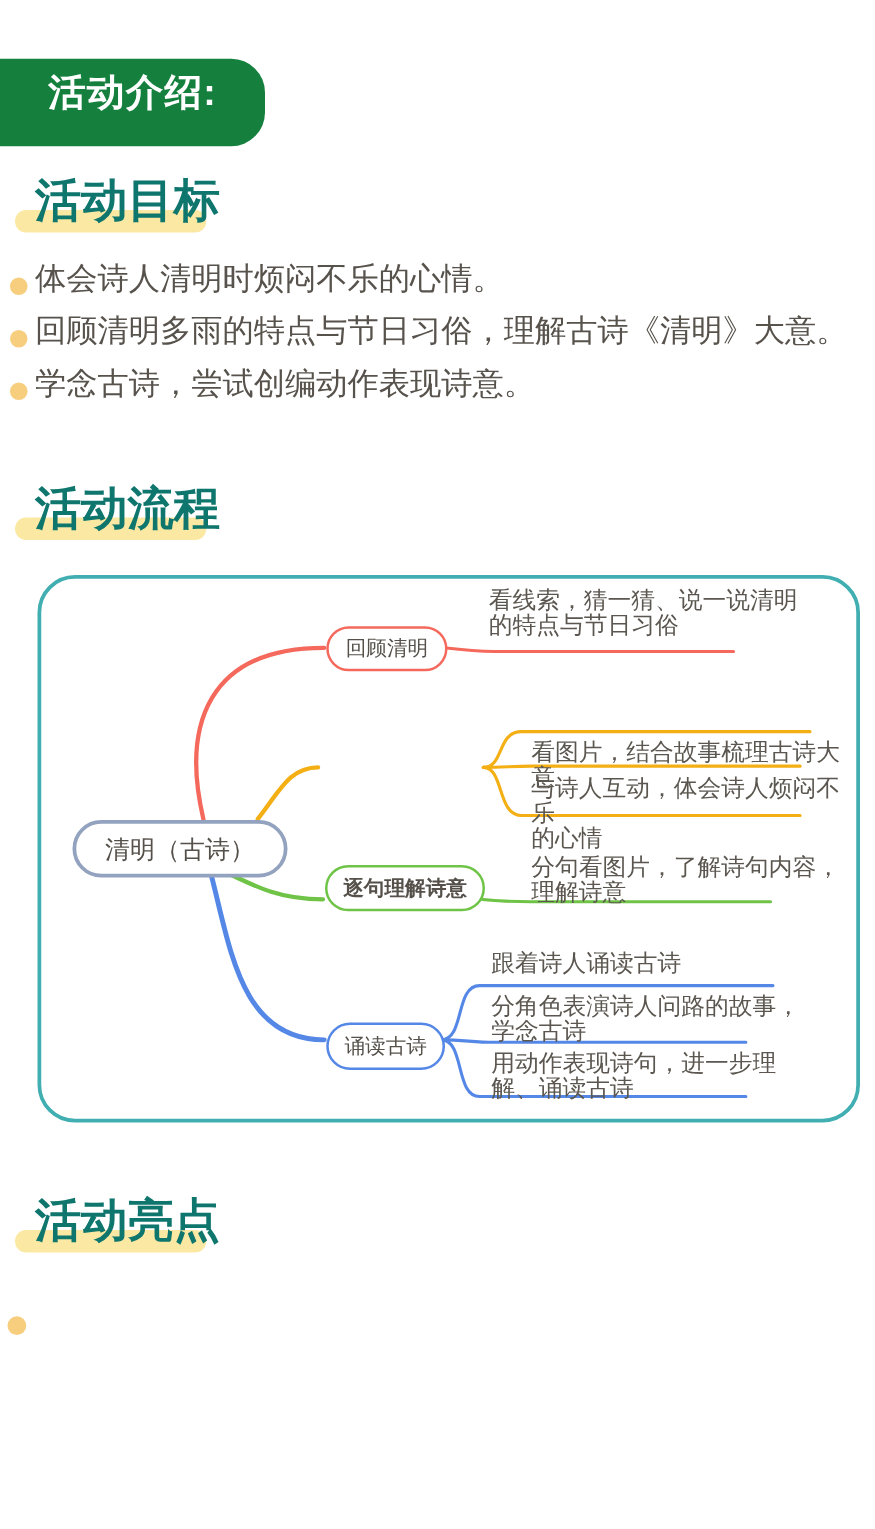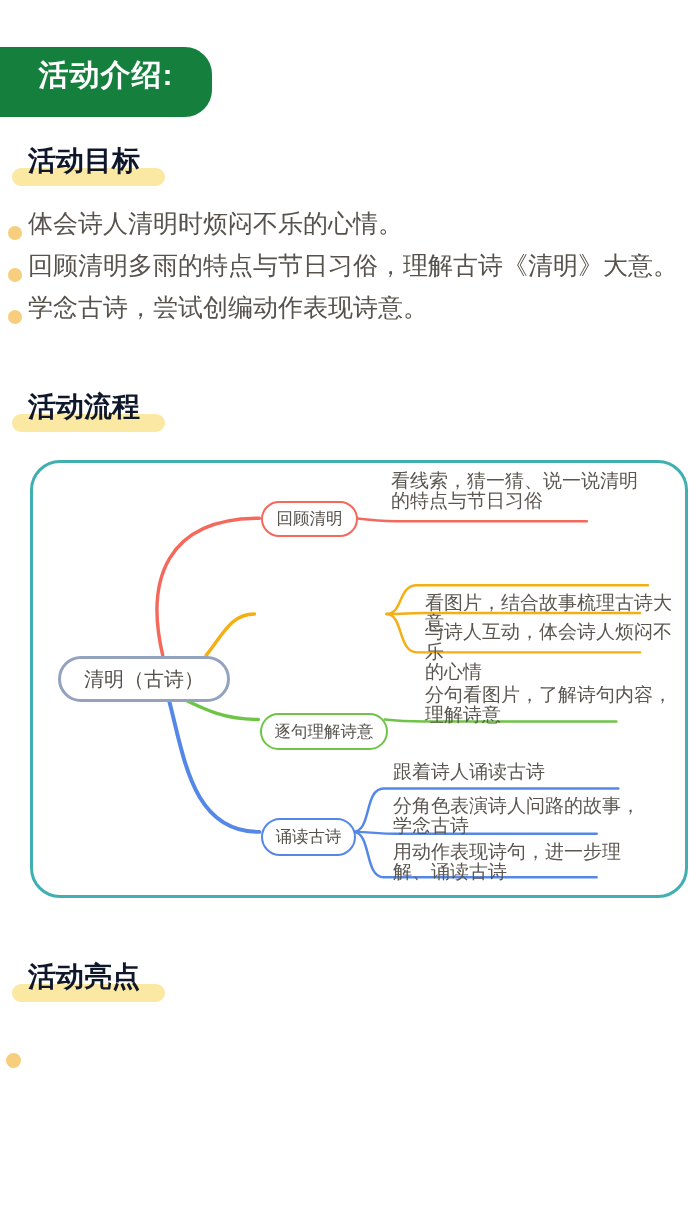--- a/index.html
+++ b/index.html
@@ -10,51 +10,51 @@
 
   
   .banner {
     position:absolute; left:0; top:47px; width:212px; height:70px;
     background:#15803d; border-radius:0 27px 27px 0;
     color:#ffffff; font-size:30px; font-weight:bold;
     line-height:55px; text-align:center; letter-spacing:1px;
   }
 
   
-  .heading { position:absolute; left:28px; font-size:28px; font-weight:bold; color:#0f172a; line-height:38px; }
+  .heading { position:absolute; left:28px; font-size:37px; font-weight:bold; color:#0f766e; line-height:38px; }
   .heading .txt { position:relative; z-index:1; }
   .heading .bar {
     position:absolute; left:-16px; top:26px; width:153px; height:18px;
     background:#FBE8A2; border-radius:9px; z-index:0;
   }
   #heading-goals { top:142px; }
   #heading-process { top:388px; }
   #heading-highlights { top:958px; }
 
   
   #goals-list { position:absolute; left:8px; top:207px; width:688px; }
-  .goal-row { display:flex; align-items:flex-end; margin-bottom:9px; }
+  .goal-row { display:flex; align-items:center; margin-bottom:9px; }
   .goal-dot { width:14px; height:14px; border-radius:50%; background:#F6CE7E; margin:10px 6px 0 0; flex:0 0 14px; }
   .goal-text { font-size:25px; color:#57524B; line-height:33px; }
 
   
   .map-box {
     position:absolute; left:30px; top:460px; width:658px; height:438px;
     border:3.5px solid #41AEB1; border-radius:30px; box-sizing:border-box; background:#fff;
   }
   .map-lines { position:absolute; left:0; top:0; width:100%; height:100%; }
   .mm-node {
     position:absolute; background:#fff; border-radius:24px; box-sizing:border-box;
     display:flex; align-items:center; justify-content:center;
     font-size:16.5px; color:#55504A; white-space:nowrap;
   }
   #node-root   { left:25px;  top:193px; width:172px; height:46px; border:3px solid #93A2BE; font-size:20px; border-radius:26px; }
   #node-review { left:228px; top:38px;  width:97px;  height:36px; border:2.5px solid #F4695C; }
   #node-sense  { left:223px; top:134px; width:134px; height:38px; border:2.5px solid #F3AF14; }
-  #node-line   { left:227px; top:250px; width:128px; height:37px; border:2.5px solid #6FC447; }
+  #node-line   { left:227px; top:229px; width:128px; height:37px; border:2.5px solid #6FC447;font-weight:bold; }
   #node-recite { left:228px; top:355px; width:95px;  height:38px; border:2.5px solid #5588E6; }
   .mm-leaf { position:absolute; font-size:19px; line-height:20px; color:#5B564F; white-space:pre-line; }
   #leaf-r1 { left:358px; top:8px; }
   #leaf-y1 { left:392px; top:97px; }
   #leaf-y2 { left:392px; top:130px; }
   #leaf-y3 { left:392px; top:159px; }
   #leaf-g1 { left:392px; top:222px; }
   #leaf-b1 { left:360px; top:299px; }
   #leaf-b2 { left:360px; top:333px; }
   #leaf-b3 { left:360px; top:379px; }

